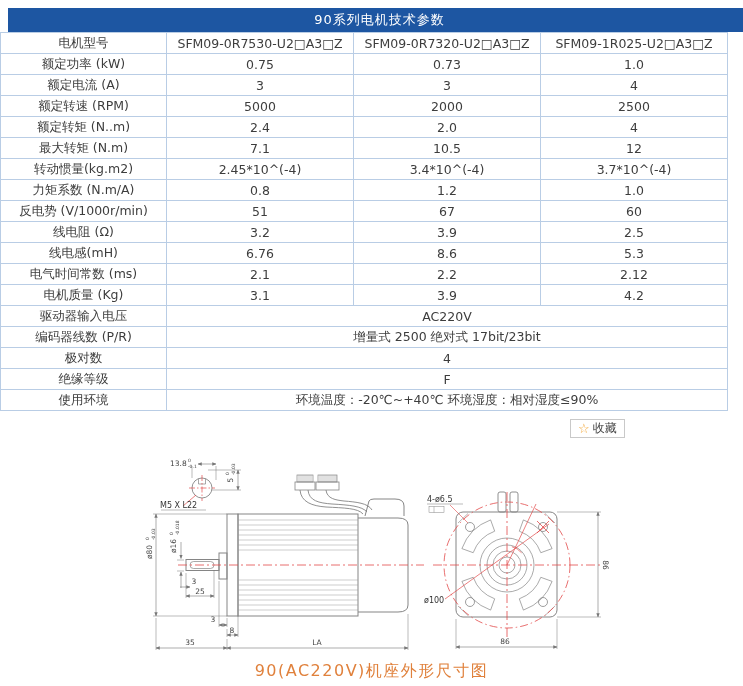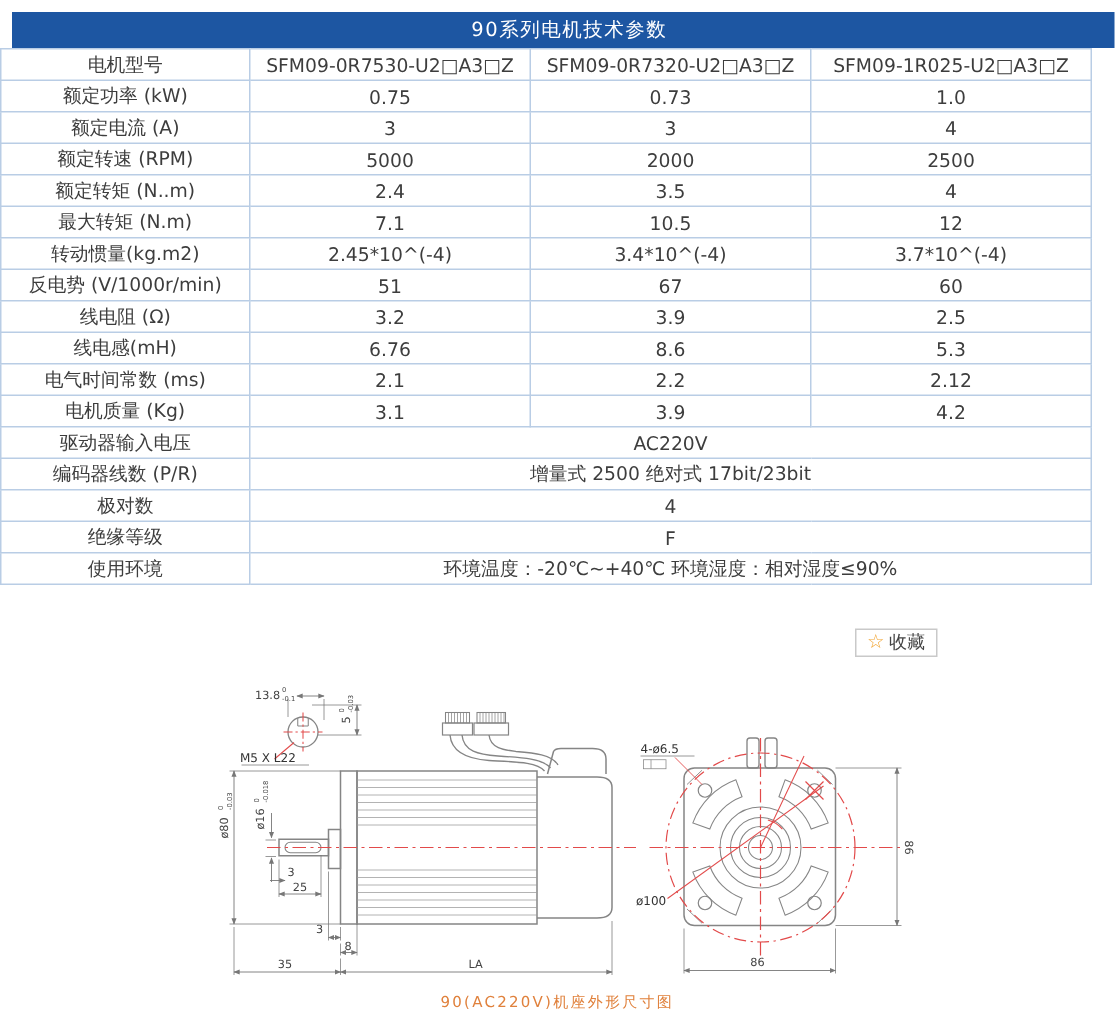--- a/index.html
+++ b/index.html
@@ -9,21 +9,21 @@
        color:#fff;font-size:13px;font-weight:normal;display:flex;align-items:center;
        justify-content:center;letter-spacing:1px;box-sizing:border-box}
   table.spec{position:absolute;left:0;top:32px;width:727px;border-collapse:collapse;table-layout:fixed}
   table.spec td{border:1px solid #b9cde5;height:20px;font-size:12.5px;color:#3d3d3d;
        text-align:center;vertical-align:middle;padding:0 2px;overflow:hidden;white-space:nowrap}
   .fav-btn{position:absolute;left:570px;top:419px;height:19px;padding:0 7px;background:#fff;
        border:1px solid #c9c9c9;display:flex;align-items:center;gap:3px;font-size:12px;
        color:#444;cursor:pointer;box-sizing:border-box}
   .fav-btn .star{color:#f2a533;font-size:13px;line-height:1}
   .drawing-caption{position:absolute;top:661px;left:0;width:743px;text-align:center;
-       color:#e0813c;font-size:10px;letter-spacing:1.5px}
+       color:#e0813c;font-size:16px;letter-spacing:1.5px}
   svg .dimtxt{font-size:7.5px;fill:#444}
   svg .toltxt{font-size:4.5px;fill:#444}
   svg .lbltxt{font-size:8px;fill:#333}
 </style>
 </head>
 <body>
 
 <div class="title-bar">90系列电机技术参数</div>
 
 <table class="spec">
@@ -54,34 +54,40 @@
       </tr>
       <tr>
         <td>额定转速 (RPM)</td>
         <td>5000</td>
         <td>2000</td>
         <td>2500</td>
       </tr>
       <tr>
         <td>额定转矩 (N..m)</td>
         <td>2.4</td>
-        <td>3.5</td>
+        <td>2.0</td>
         <td>4</td>
       </tr>
       <tr>
         <td>最大转矩 (N.m)</td>
         <td>7.1</td>
         <td>10.5</td>
         <td>12</td>
       </tr>
       <tr>
         <td>转动惯量(kg.m2)</td>
         <td>2.45*10^(-4)</td>
         <td>3.4*10^(-4)</td>
         <td>3.7*10^(-4)</td>
+      </tr>
+      <tr>
+        <td>力矩系数 (N.m/A)</td>
+        <td>0.8</td>
+        <td>1.2</td>
+        <td>1.0</td>
       </tr>
       <tr>
         <td>反电势 (V/1000r/min)</td>
         <td>51</td>
         <td>67</td>
         <td>60</td>
       </tr>
       <tr>
         <td>线电阻 (Ω)</td>
         <td>3.2</td>

